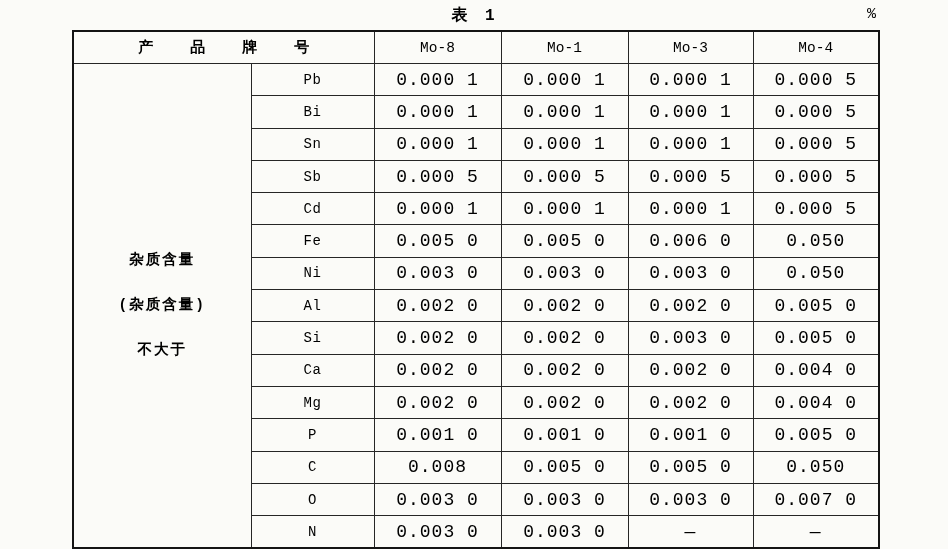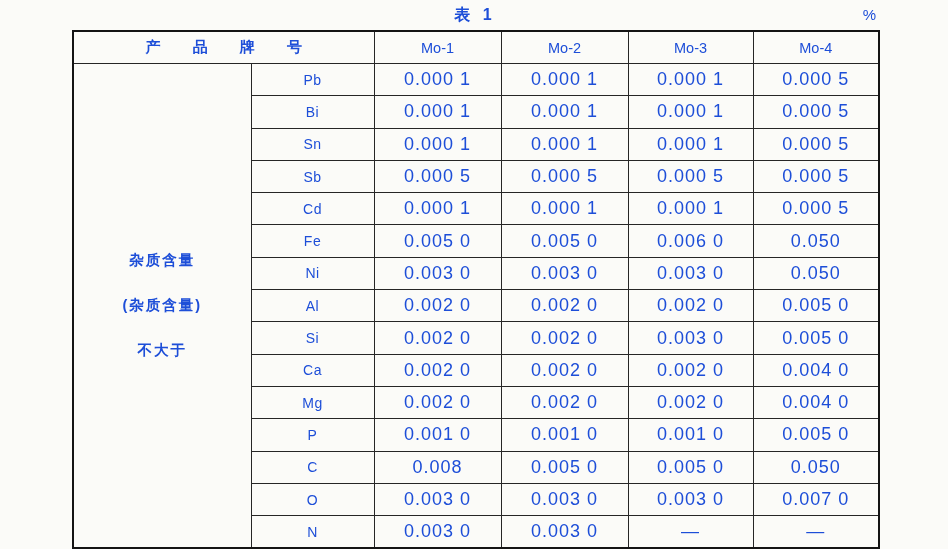--- a/index.html
+++ b/index.html
@@ -1,22 +1,22 @@
 <!DOCTYPE html>
 <html><head>
 <meta charset="utf-8">
 <style>
   html, body { margin: 0; padding: 0; }
   .page {
     position: relative;
     width: 948px;
     height: 549px;
     background: #fbfbf8;
-    font-family: Liberation Sans, sans-serif;
-    color: #1d4ed8;
+    font-family: Liberation Mono, monospace;
+    color: #000000;
     overflow: hidden;
   }
   .caption {
     position: absolute;
     left: 72px;
     top: 3px;
     width: 806px;
     height: 24px;
   }
   .table-title {
@@ -91,22 +91,22 @@
       <col style="width:178px">
       <col style="width:123px">
       <col style="width:127px">
       <col style="width:127px">
       <col style="width:125px">
       <col style="width:126px">
     </colgroup>
     <thead>
       <tr>
         <th colspan="2" class="product-header">产 品 牌 号</th>
+        <th>Mo-8</th>
         <th>Mo-1</th>
-        <th>Mo-2</th>
         <th>Mo-3</th>
         <th>Mo-4</th>
       </tr>
     </thead>
     <tbody>
         <tr>
           <td class="group-label" rowspan="15">
             <div>杂质含量</div>
             <div>(杂质含量)</div>
             <div>不大于</div>

